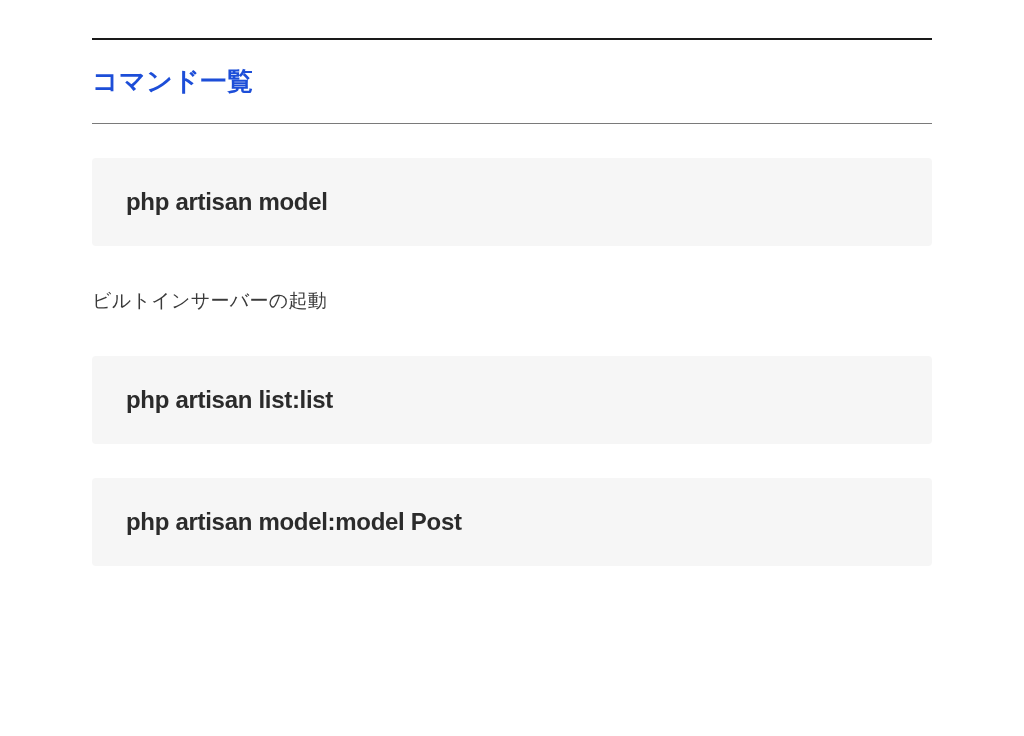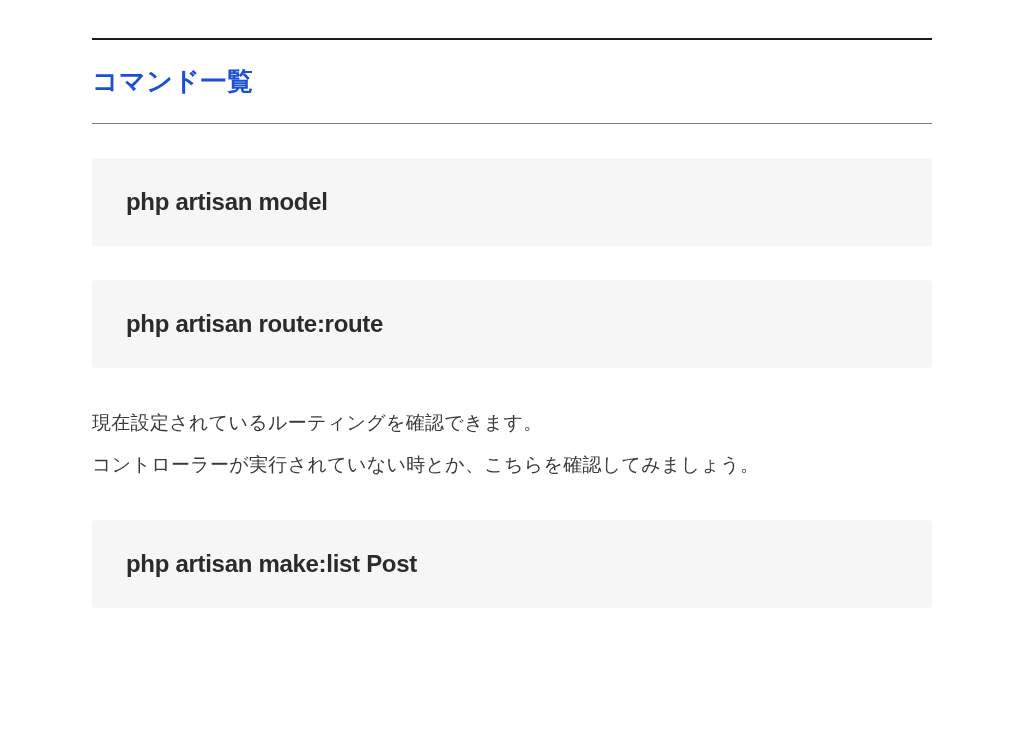--- a/index.html
+++ b/index.html
@@ -62,22 +62,22 @@
 <body>
 
 <div class="container">
   <hr class="hr-top">
   <h2 class="section-title">コマンド一覧</h2>
   <hr class="hr-sub">
 
   <div class="code-block">
     <div class="code-text">php artisan model</div>
   </div>
+  <p class="description">ビルトインサーバーの起動</p>
 
   <div class="code-block">
-    <div class="code-text">php artisan route:route</div>
+    <div class="code-text">php artisan list:list</div>
   </div>
-  <p class="description">現在設定されているルーティングを確認できます。<br>コントローラーが実行されていない時とか、こちらを確認してみましょう。</p>
 
   <div class="code-block">
-    <div class="code-text">php artisan make:list Post</div>
+    <div class="code-text">php artisan model:model Post</div>
   </div>
 </div>
 
 </body></html>

